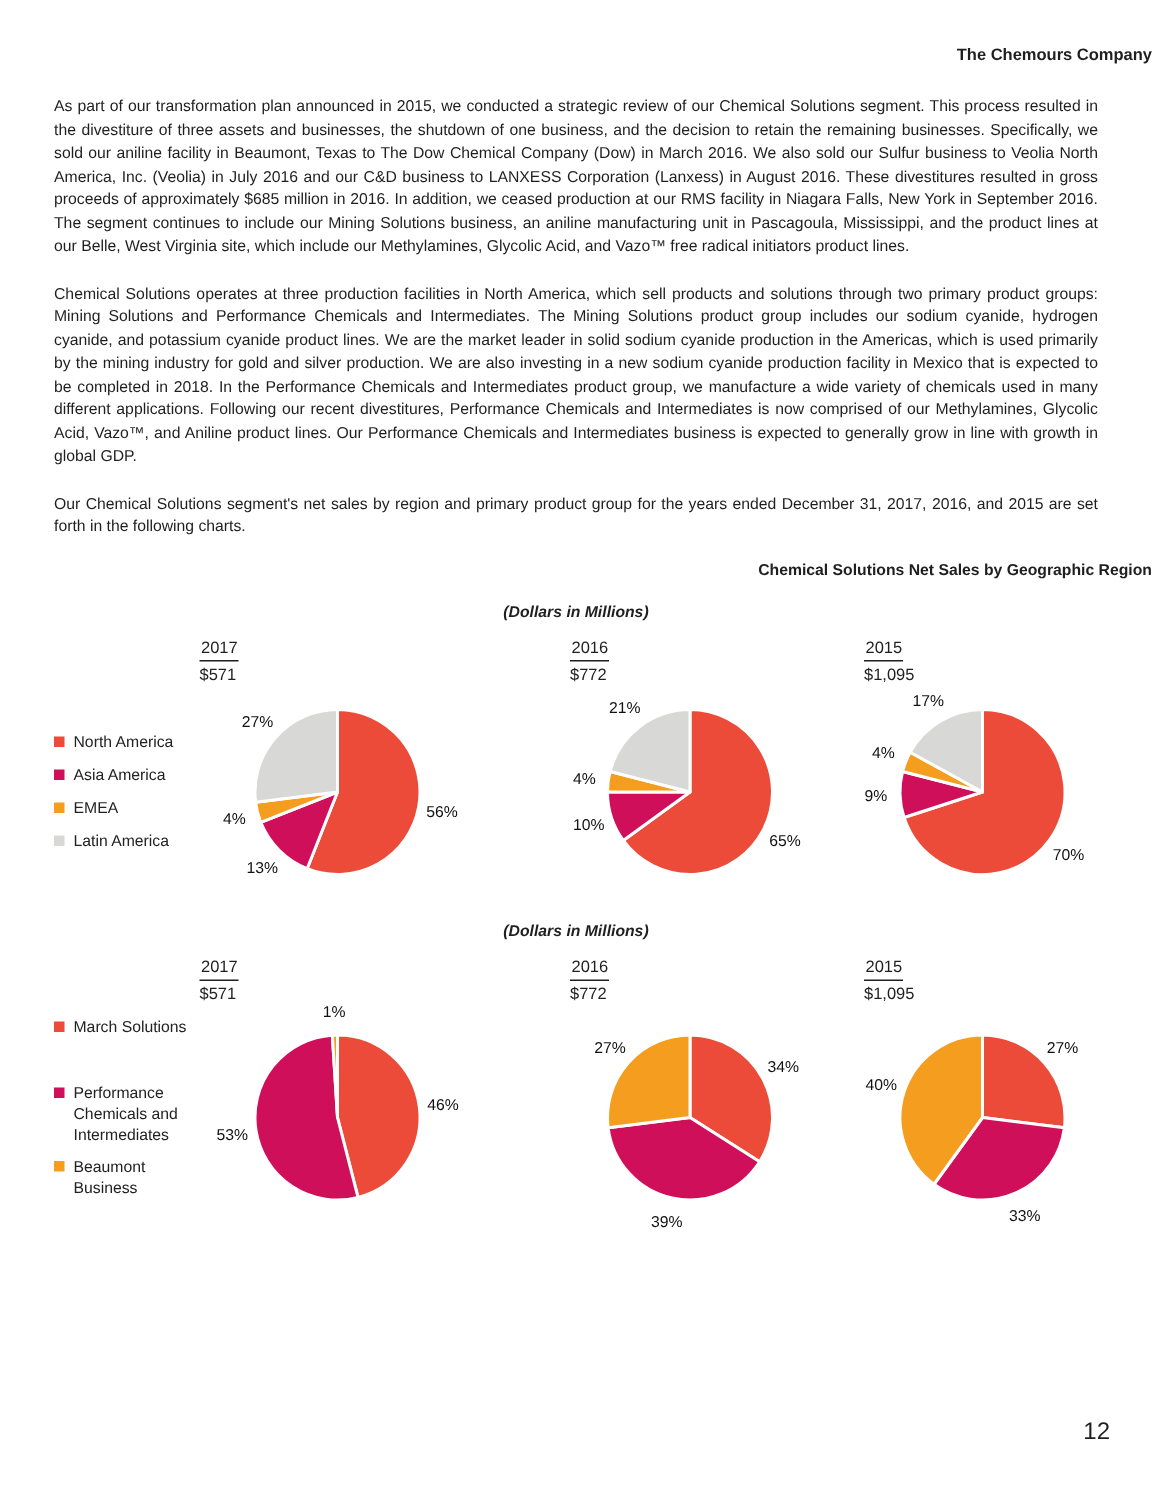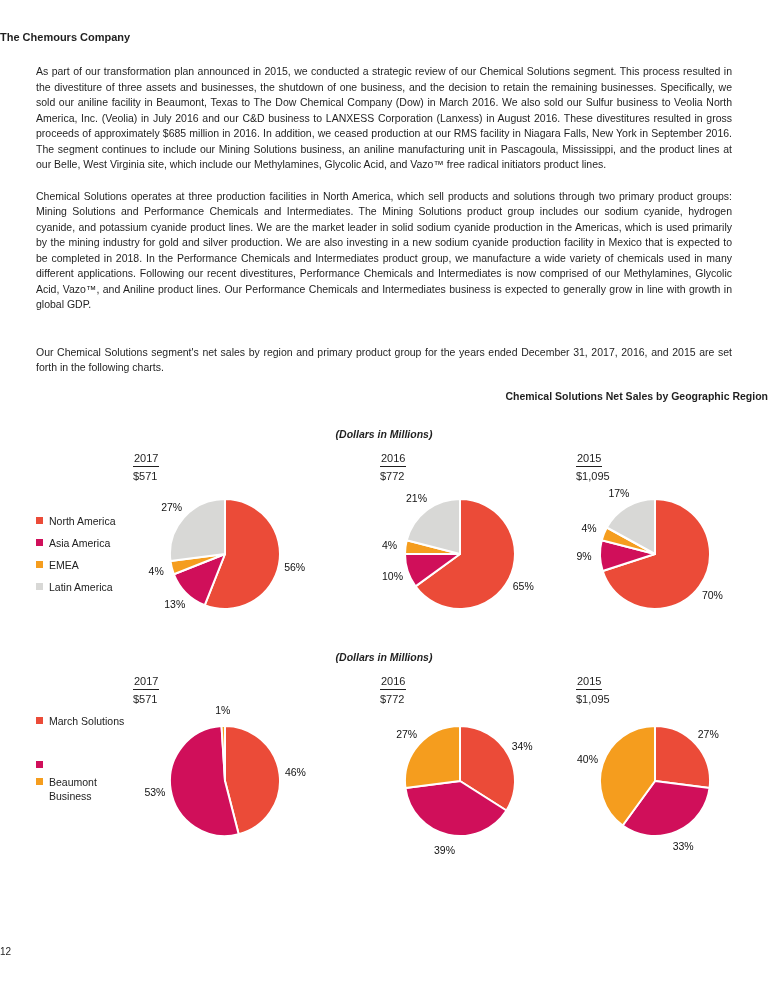--- a/index.html
+++ b/index.html
@@ -2,33 +2,33 @@
 <html><head>
 <meta charset="utf-8">
 <style>
   html,body{margin:0;padding:0;background:#fff;}
   body{
     width:768px;height:1000px;position:relative;overflow:hidden;
     font-family:"Liberation Sans","DejaVu Sans",sans-serif;
     color:#1f1f1f;-webkit-font-smoothing:antialiased;
   }
   .doc-title{
-    padding-top:31px;text-align:left;font-size:11px;font-weight:bold;line-height:13px;
+    padding-top:31px;text-align:right;font-size:11px;font-weight:bold;line-height:13px;
   }
   .para{
     margin:0 36px;font-size:10.5px;line-height:15.5px;text-align:justify;color:#1f1f1f;
   }
   .para.p1{margin-top:20px}
   .para.p2{margin-top:16px}
-  .para.p3{margin-top:32px}
+  .para.p3{margin-top:16px}
   .chart{width:768px}
   #chart-region{margin-top:14px}
   #chart-product{margin-top:4px}
   .chart-title{text-align:right;font-size:10.5px;font-weight:bold;line-height:13px}
-  .chart-subtitle{text-align:center;font-size:10.5px;font-weight:bold;font-style:italic;line-height:13px;margin-top:25px}
+  .chart-subtitle{text-align:center;font-size:10.5px;font-weight:bold;font-style:italic;line-height:13px;margin-top:15px}
   .chart-canvas{position:relative;width:768px}
   #chart-region .chart-canvas{height:185px}
   #chart-product .chart-canvas{height:225px}
   .year-box{position:absolute;top:10px;width:120px;font-size:11px;line-height:14px}
   .yb1{left:133px}.yb2{left:380px}.yb3{left:576px}
   .year-num{display:inline-block;border-bottom:1px solid #1f1f1f;padding:0 1px 1px 1px}
   .year-total{display:block;margin-top:2px}
   .pie-box{position:absolute;width:210px;height:170px}
   .pb1{left:120px}.pb2{left:355px}.pb3{left:550px}
   #chart-region .pie-box{top:28px}
@@ -36,21 +36,21 @@
   .legend{position:absolute;left:36px;width:106px}
   #chart-region .legend{top:73px}
   #chart-product .legend{top:50px}
   .legend-item{display:flex;align-items:flex-start;margin-bottom:8px}
   #chart-product .legend-item{margin-bottom:30px}
   #chart-product .legend-item:nth-child(2){margin-bottom:7px}
   .swatch{width:7px;height:7px;flex:0 0 7px;margin:3px 6px 0 0}
   .legend-label{font-size:10.5px;line-height:14px;color:#222}
   svg{font-family:inherit}
   .pct{font-size:10.5px;fill:#111}
-  .page-footer{position:absolute;top:946px;left:0;width:740px;text-align:left;font-size:10px}
+  .page-footer{position:absolute;top:946px;left:0;width:740px;text-align:right;font-size:16px}
 </style>
 </head>
 <body>
 
 <div class="doc-title">The Chemours Company</div>
 
 <p class="para p1">As part of our transformation plan announced in 2015, we conducted a strategic review of our Chemical Solutions segment. This process resulted in the divestiture of three assets and businesses, the shutdown of one business, and the decision to retain the remaining businesses. Specifically, we sold our aniline facility in Beaumont, Texas to The Dow Chemical Company (Dow) in March 2016. We also sold our Sulfur business to Veolia North America, Inc. (Veolia) in July 2016 and our C&amp;D business to LANXESS Corporation (Lanxess) in August 2016. These divestitures resulted in gross proceeds of approximately $685 million in 2016. In addition, we ceased production at our RMS facility in Niagara Falls, New York in September 2016. The segment continues to include our Mining Solutions business, an aniline manufacturing unit in Pascagoula, Mississippi, and the product lines at our Belle, West Virginia site, which include our Methylamines, Glycolic Acid, and Vazo™ free radical initiators product lines.</p>
 <p class="para p2">Chemical Solutions operates at three production facilities in North America, which sell products and solutions through two primary product groups: Mining Solutions and Performance Chemicals and Intermediates. The Mining Solutions product group includes our sodium cyanide, hydrogen cyanide, and potassium cyanide product lines. We are the market leader in solid sodium cyanide production in the Americas, which is used primarily by the mining industry for gold and silver production. We are also investing in a new sodium cyanide production facility in Mexico that is expected to be completed in 2018. In the Performance Chemicals and Intermediates product group, we manufacture a wide variety of chemicals used in many different applications. Following our recent divestitures, Performance Chemicals and Intermediates is now comprised of our Methylamines, Glycolic Acid, Vazo™, and Aniline product lines. Our Performance Chemicals and Intermediates business is expected to generally grow in line with growth in global GDP.</p>
 <p class="para p3">Our Chemical Solutions segment's net sales by region and primary product group for the years ended December 31, 2017, 2016, and 2015 are set forth in the following charts.</p>
 
@@ -124,20 +124,21 @@
 <section class="chart" id="chart-product">
   <div class="chart-subtitle">(Dollars in Millions)</div>
   <div class="chart-canvas">
     <div class="legend">
         <div class="legend-item">
           <span class="swatch" style="background: rgb(235, 75, 56);"></span>
           <span class="legend-label">March Solutions</span>
         </div>
         <div class="legend-item">
           <span class="swatch" style="background: rgb(208, 15, 90);"></span>
+          <span class="legend-label">Performance Chemicals and Intermediates</span>
         </div>
         <div class="legend-item">
           <span class="swatch" style="background: rgb(245, 157, 30);"></span>
           <span class="legend-label">Beaumont Business</span>
         </div>
       </div>
     <div class="year-box yb1">
       <span class="year-num">2017</span>
       <span class="year-total">$571</span>
     </div>

